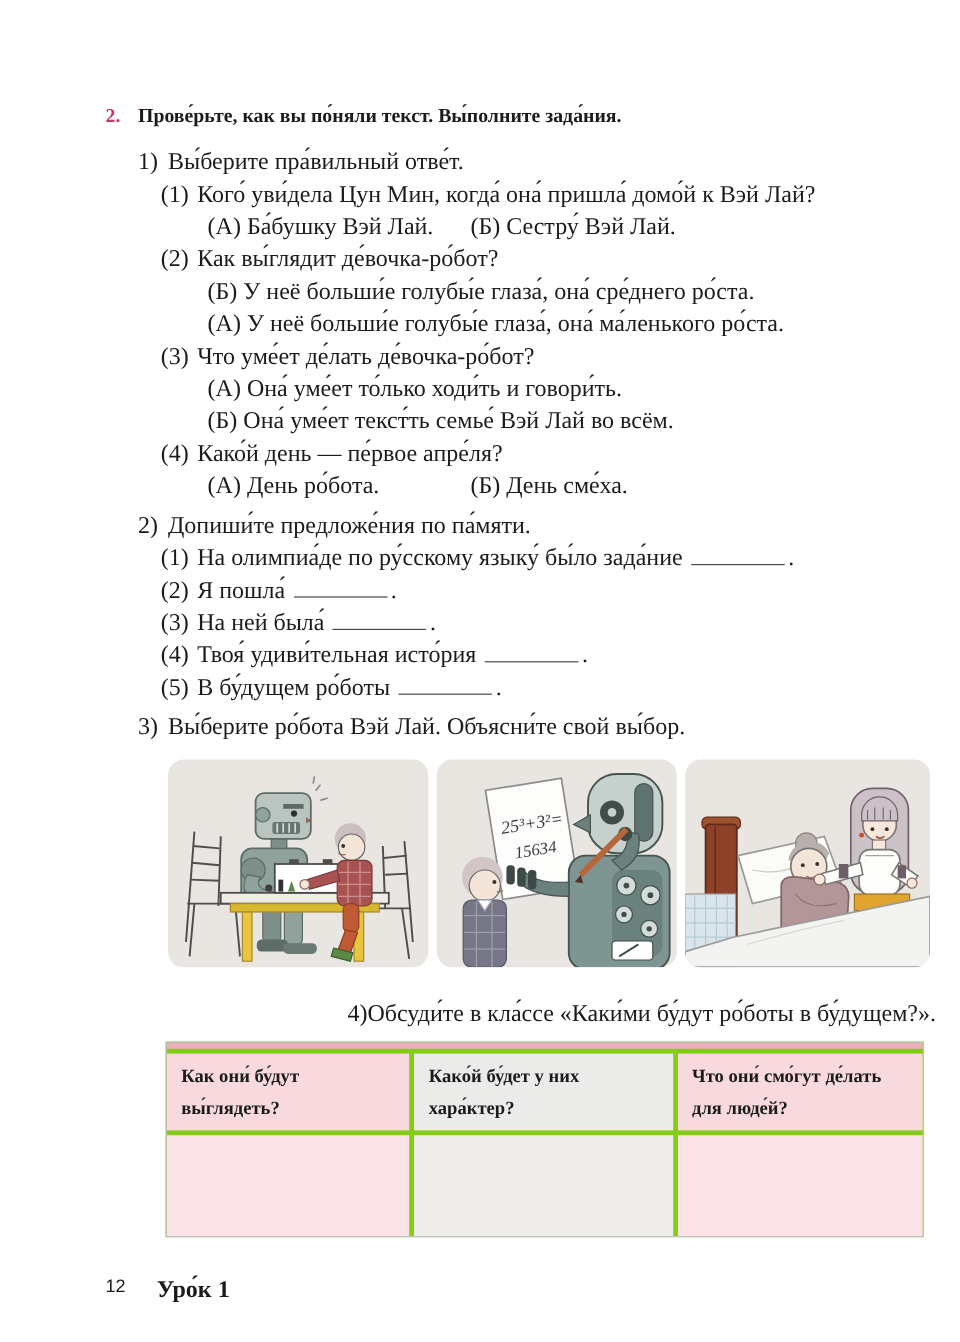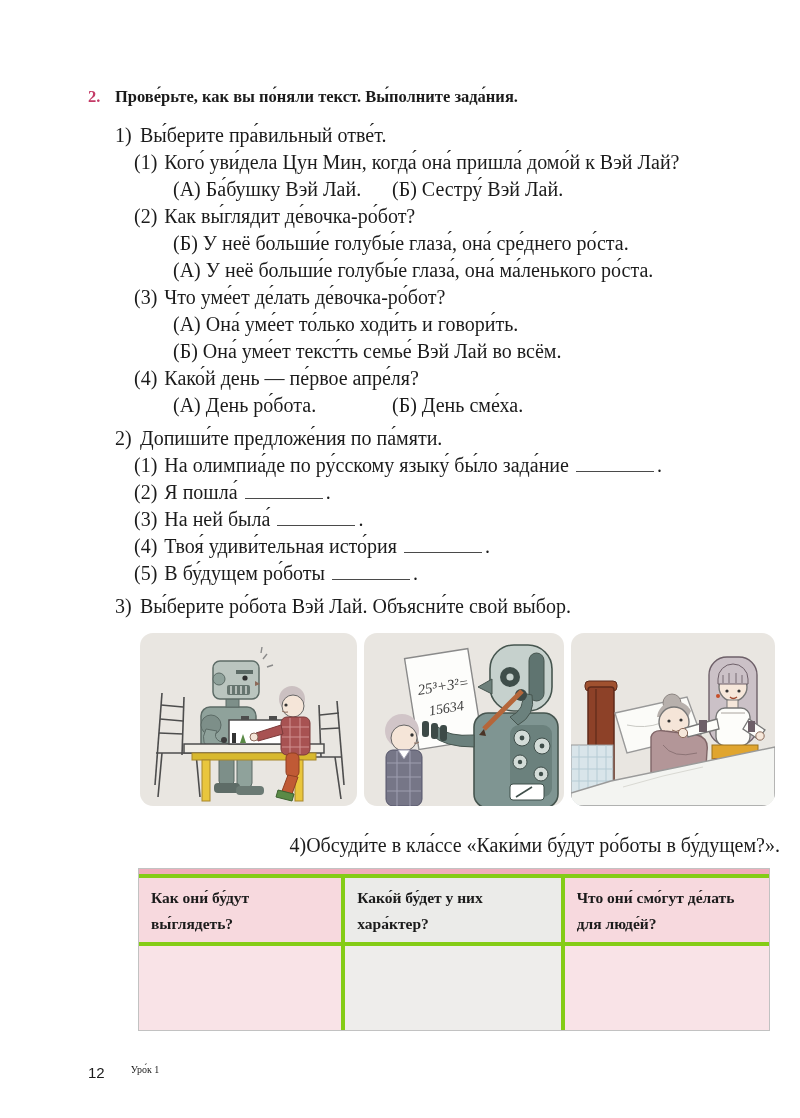--- a/index.html
+++ b/index.html
@@ -28,21 +28,21 @@
   .t4-wrap table{border-collapse:separate;border-spacing:4px;width:638px;margin:0 -4px -4px -4px;}
   .t4-wrap th{text-align:left;vertical-align:top;font-size:15.5px;font-weight:bold;line-height:1.65;
               padding:7px 12px 6px 12px;height:58px;box-sizing:border-box;}
   .t4-wrap td{height:82px;}
   .c1{width:201px;} .c2{width:214px;} .c3{width:203px;margin-left:20px;}
   .pink-h{background:#f7d9de;} .gray-h{background:#ebebe9;}
   .pink-c{background:#f9e3e7;} .gray-c{background:#eeedeb;}
   
   .footer{position:absolute;left:88px;top:1042px;display:flex;align-items:flex-start;gap:26px;margin-top:22px;}
   .page-num{font-family:"Liberation Sans",sans-serif;font-size:15px;}
-  .lesson{font-weight:normal;font-size:10px;}
+  .lesson{font-weight:bold;font-size:20px;}
 </style>
 </head>
 <body>
 
 <div id="page">
   <div class="content">
 
     <div class="title-line">
       <span class="ex-num">2.</span>
       <span>Прове́рьте, как вы по́няли текст. Вы́полните зада́ния.</span>

